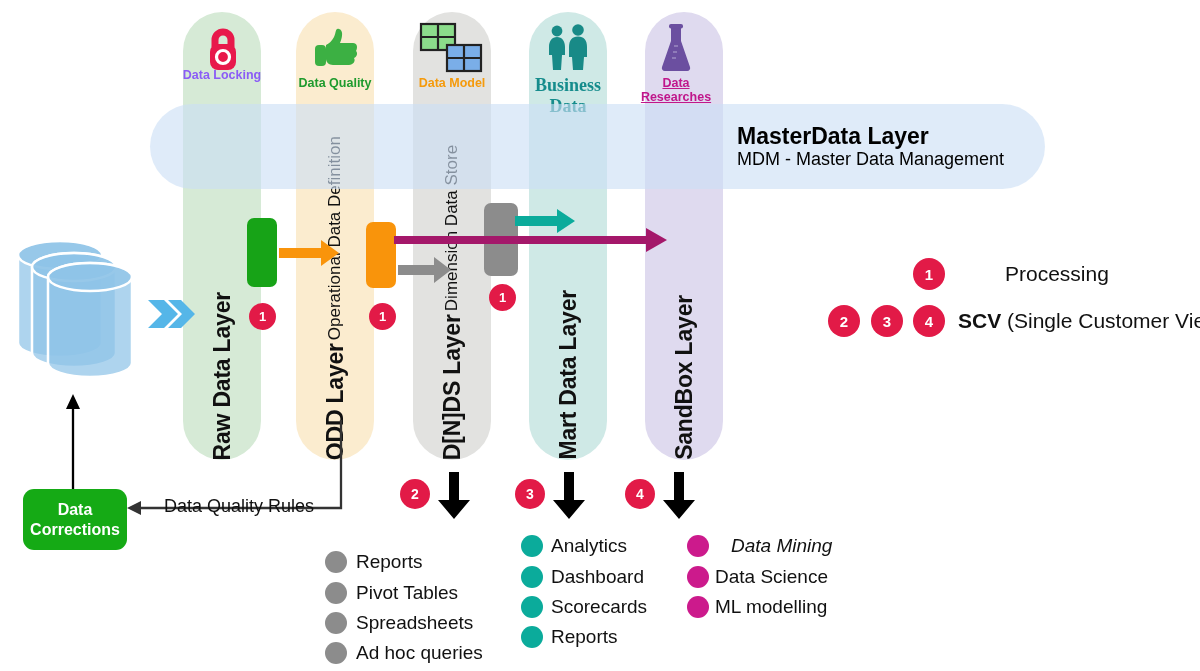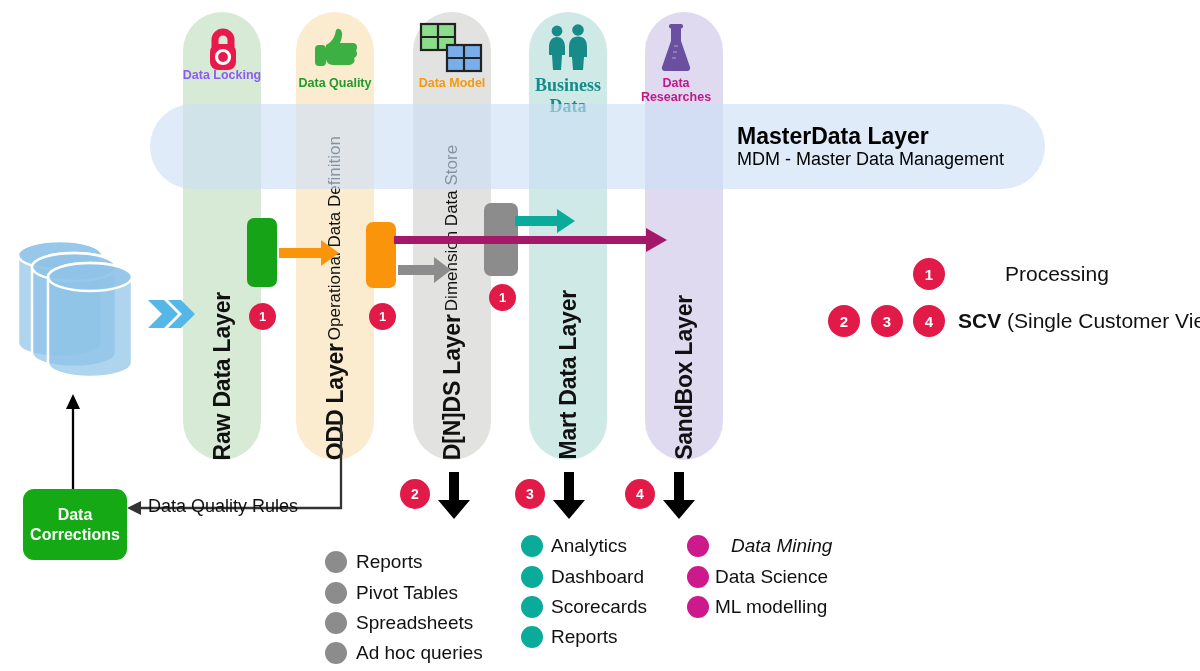--- a/index.html
+++ b/index.html
@@ -55,30 +55,30 @@
 
   
   .dot{position:absolute;border-radius:50%;}
   .litem{position:absolute;font-size:19px;color:#111;white-space:nowrap;}
 
   .legend-text{position:absolute;font-size:19px;color:#111;white-space:nowrap;}
   .legend-text b{font-weight:bold;}
 
   
   #dc-box{
-    position:absolute;left:23px;top:489px;width:104px;height:71px;
+    position:absolute;left:23px;top:489px;width:104px;height:61px;
     background:#15aa15;border-radius:11px;
     display:flex;flex-direction:column;align-items:center;justify-content:center;
     color:#fff;font-weight:bold;font-size:16px;line-height:20px;
   }
   #src-label{
     position:absolute;left:44px;top:291px;width:100px;text-align:center;
     font-size:20px;color:#111;line-height:24px;
   }
-  #dqr-label{position:absolute;left:148px;top:496px;font-size:18px;color:#111;}
+  #dqr-label{position:absolute;left:164px;top:496px;font-size:18px;color:#111;}
 </style>
 </head>
 <body>
 
 <div id="stage">
 
   <div class="layer-col" id="col0" style="left:183px;background:#d6ead6;">
     <div class="layer-title-wrap">
       <div class="vtext">
         <span class="main">Raw Data Layer</span>
@@ -159,21 +159,21 @@
 
   <svg class="abs" style="left:659px;top:24px;" width="34" height="48" viewBox="0 0 34 48">
     <path d="M12 3 L12 17 L3 43 a3 3 0 0 0 2.8 4 L28.2 47 a3 3 0 0 0 2.8 -4 L22 17 L22 3 Z" fill="#6b4fa0"></path>
     <rect x="10" y="0" width="14" height="4.5" rx="2" fill="#6b4fa0"></rect>
     <g stroke="#a08fc4" stroke-width="1.4">
         <line x1="15" y1="22" x2="19" y2="22"></line>
         <line x1="14" y1="28" x2="18" y2="28"></line>
         <line x1="13" y1="34" x2="17" y2="34"></line>
       </g>
   </svg>
-  <div class="icon-label" style="left:626px;top:76px;color:#c0178b;">Data Researches</div>
+  <div class="icon-label" style="left:626px;top:76px;color:#c0178b;text-decoration:underline;">Data Researches</div>
 
   <div id="mdm-band"></div>
   <div id="mdm-title">MasterData Layer</div>
   <div id="mdm-sub">MDM - Master Data Management</div>
 
   <svg class="abs" style="left:10px;top:225px;" width="140" height="160" viewBox="0 0 140 160">
     <g fill="#8fc4e8" fill-opacity="0.72" stroke="#ffffff" stroke-width="2.5">
       <path d="M8 30 a42 14 0 0 1 84 0 L92 118 a42 14 0 0 1 -84 0 Z"></path>
       <ellipse cx="50" cy="30" rx="42" ry="14"></ellipse>
       <path d="M22 42 a42 14 0 0 1 84 0 L106 128 a42 14 0 0 1 -84 0 Z"></path>

